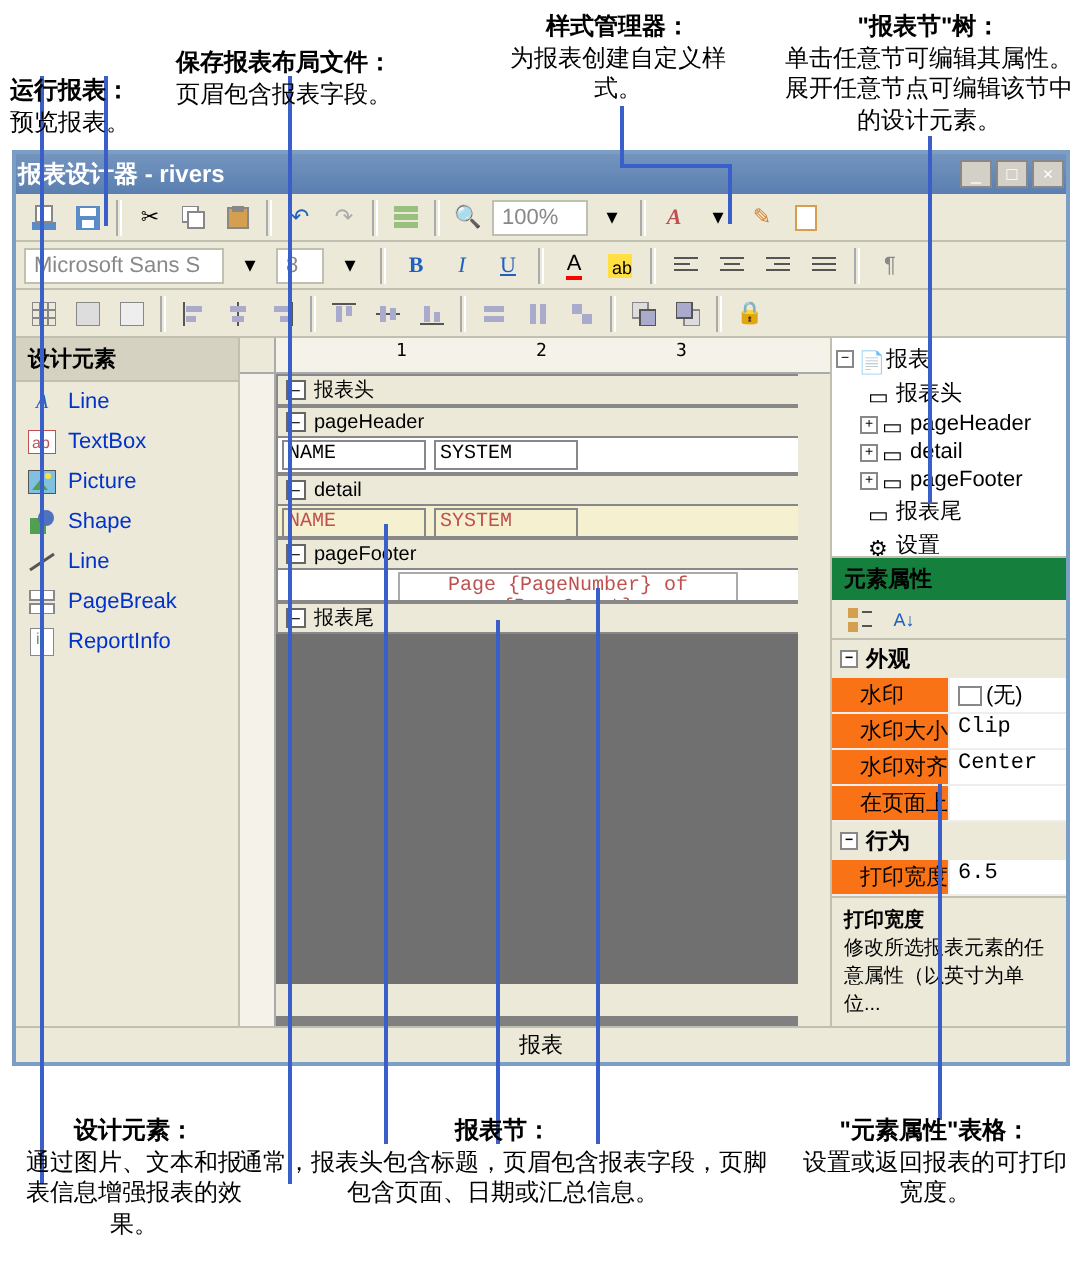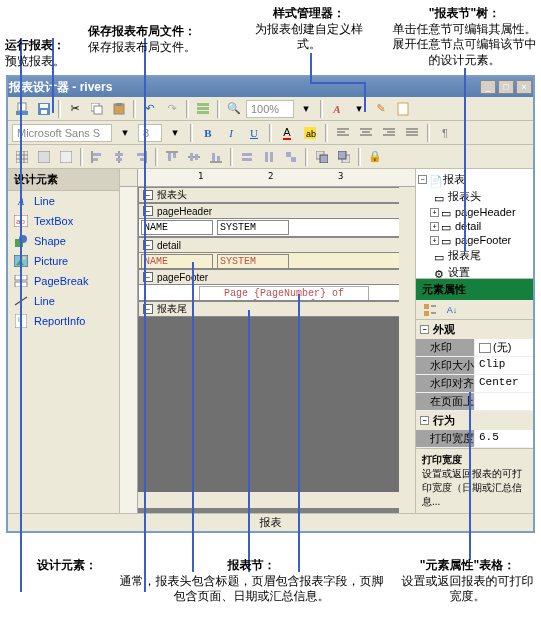--- a/index.html
+++ b/index.html
@@ -53,61 +53,62 @@
   .tree-indent { display: inline-block; }
   .tree-expand { width: 9px; height: 9px; border: 1px solid #888; display: inline-flex; align-items: center; justify-content: center; font-size: 7px; background: #fff; }
   .tree-icon { width: 12px; height: 10px; }
   
   .props-area { flex: 1; display: flex; flex-direction: column; }
   .props-header { background: #15803d; padding: 3px 6px; font-size: 11px; font-weight: bold; }
   .props-toolbar { height: 20px; background: #ece9d8; display: flex; align-items: center; padding: 0 4px; gap: 2px; border-bottom: 1px solid #c0c0b0; }
   .props-grid { flex: 1; background: #fff; font-size: 11px; overflow: hidden; }
   .prop-cat { background: #ece9d8; padding: 2px 4px; font-weight: bold; display: flex; align-items: center; gap: 4px; }
   .prop-row { display: flex; border-bottom: 1px solid #eee; }
-  .prop-name { width: 58px; padding: 1px 4px 1px 14px; background: #a3a3a3; white-space: nowrap; overflow: hidden; }
+  .prop-name { width: 58px; padding: 1px 4px 1px 14px; background: #f97316; white-space: nowrap; overflow: hidden; }
   .prop-val { flex: 1; padding: 1px 4px; background: #fff; border-left: 1px solid #eee; font-family: "Courier New", monospace; white-space: nowrap; overflow: hidden; }
   .prop-desc { padding: 4px 6px; background: #ece9d8; border-top: 1px solid #c0c0b0; font-size: 10px; }
   
   .statusbar { height: 18px; background: #ece9d8; border-top: 1px solid #c0c0b0; display: flex; align-items: center; justify-content: center; font-size: 11px; }
   
   .scrollbar-v { position: absolute; right: 0; top: 18px; bottom: 0; width: 16px; background: #ece9d8; }
   .scrollbar-h { height: 16px; background: #ece9d8; }
   
   svg { display: block; }
 </style>
 </head>
 <body>
 
 <div class="callout" style="left:0; top:6px; width:70px;margin-top:32px;">
   <div class="callout-title">运行报表：</div>
   <div>预览报表。</div>
 </div>
 <div class="callout" style="left:82px; top:24px; width:120px;">
   <div class="callout-title">保存报表布局文件：</div>
-  <div>保存报表布局文件。</div>
+  <div>页眉包含报表字段。</div>
 </div>
 <div class="callout" style="left:244px; top:6px; width:130px;">
   <div class="callout-title">样式管理器：</div>
   <div>为报表创建自定义样式。</div>
 </div>
 <div class="callout" style="left:392px; top:6px; width:145px;">
   <div class="callout-title">"报表节"树：</div>
   <div>单击任意节可编辑其属性。展开任意节点可编辑该节中的设计元素。</div>
 </div>
 
 <div class="callout-line" style="left:20px; top:38px; width:2px; height:554px;"></div>
 <div class="callout-line" style="left:52px; top:38px; width:2px; height:75px;"></div>
 <div class="callout-line" style="left:144px; top:38px; width:2px; height:554px;"></div>
 <div class="callout-line" style="left:310px; top:53px; width:2px; height:30px;"></div>
 <div class="callout-line" style="left:310px; top:82px; width:56px; height:2px;"></div>
 <div class="callout-line" style="left:364px; top:82px; width:2px; height:30px;"></div>
 <div class="callout-line" style="left:464px; top:68px; width:2px; height:184px;"></div>
 
 <div class="callout" style="left:12px; top:558px; width:110px;">
   <div class="callout-title">设计元素：</div>
+  <div>通过图片、文本和报表信息增强报表的效果。</div>
 </div>
 <div class="callout" style="left:114px; top:558px; width:275px;">
   <div class="callout-title">报表节：</div>
   <div>通常，报表头包含标题，页眉包含报表字段，页脚包含页面、日期或汇总信息。</div>
 </div>
 <div class="callout" style="left:400px; top:558px; width:135px;">
   <div class="callout-title">"元素属性"表格：</div>
   <div>设置或返回报表的可打印宽度。</div>
 </div>
 
@@ -344,53 +345,53 @@
           <span class="tool-icon">
             <svg width="14" height="12">
               <rect width="14" height="12" fill="#fff" stroke="#c05050"></rect>
               <text x="2" y="9" font-size="8" fill="#c05050">ab</text>
             </svg>
           </span>
           <span>TextBox</span>
         </div>
       <div class="tool-item">
           <span class="tool-icon">
-            <svg width="12" height="12">
-              <rect x="0" y="4" width="8" height="8" fill="#50a050"></rect>
-              <circle cx="8" cy="4" r="4" fill="#5070c0"></circle>
-            </svg>
-          </span>
-          <span>Shape</span>
-        </div>
-      <div class="tool-item">
-          <span class="tool-icon">
             <svg width="14" height="12">
               <rect width="14" height="12" fill="#80c0e0" stroke="#555"></rect>
               <polygon points="2,10 6,5 10,10" fill="#50a050"></polygon>
               <circle cx="10" cy="3" r="1.5" fill="#ffe040"></circle>
             </svg>
           </span>
           <span>Picture</span>
         </div>
       <div class="tool-item">
           <span class="tool-icon">
+            <svg width="12" height="12">
+              <rect x="0" y="4" width="8" height="8" fill="#50a050"></rect>
+              <circle cx="8" cy="4" r="4" fill="#5070c0"></circle>
+            </svg>
+          </span>
+          <span>Shape</span>
+        </div>
+      <div class="tool-item">
+          <span class="tool-icon">
+            <svg width="14" height="12">
+              <line x1="1" y1="10" x2="13" y2="2" stroke="#555" stroke-width="1.5"></line>
+            </svg>
+          </span>
+          <span>Line</span>
+        </div>
+      <div class="tool-item">
+          <span class="tool-icon">
             <svg width="14" height="12">
               <rect x="1" y="0" width="12" height="5" fill="#fff" stroke="#888"></rect>
               <rect x="1" y="7" width="12" height="5" fill="#fff" stroke="#888"></rect>
             </svg>
           </span>
           <span>PageBreak</span>
-        </div>
-      <div class="tool-item">
-          <span class="tool-icon">
-            <svg width="14" height="12">
-              <line x1="1" y1="10" x2="13" y2="2" stroke="#555" stroke-width="1.5"></line>
-            </svg>
-          </span>
-          <span>Line</span>
         </div>
       <div class="tool-item">
           <span class="tool-icon">
             <svg width="12" height="14">
               <rect width="12" height="14" fill="#fff" stroke="#888"></rect>
               <text x="3" y="8" font-size="8" fill="#50a050">i</text>
             </svg>
           </span>
           <span>ReportInfo</span>
         </div>
@@ -530,21 +531,21 @@
               <span style="width:9px;height:9px;border:1px solid #888;display:inline-flex;align-items:center;justify-content:center;font-size:7px;background:#fff">−</span>
               <span>行为</span>
             </div>
           <div class="prop-row">
               <div class="prop-name">打印宽度</div>
               <div class="prop-val">6.5</div>
             </div>
         </div>
         <div class="prop-desc">
           <div style="font-weight:bold">打印宽度</div>
-          <div>设置或返回报表的可打印宽度（日期或汇总信息...</div>
+          <div>修改所选报表元素的任意属性（以英寸为单位...</div>
         </div>
       </div>
     </div>
   </div>
 
   <div class="statusbar">
       <span>报表</span>
     </div>
 </div>
 

